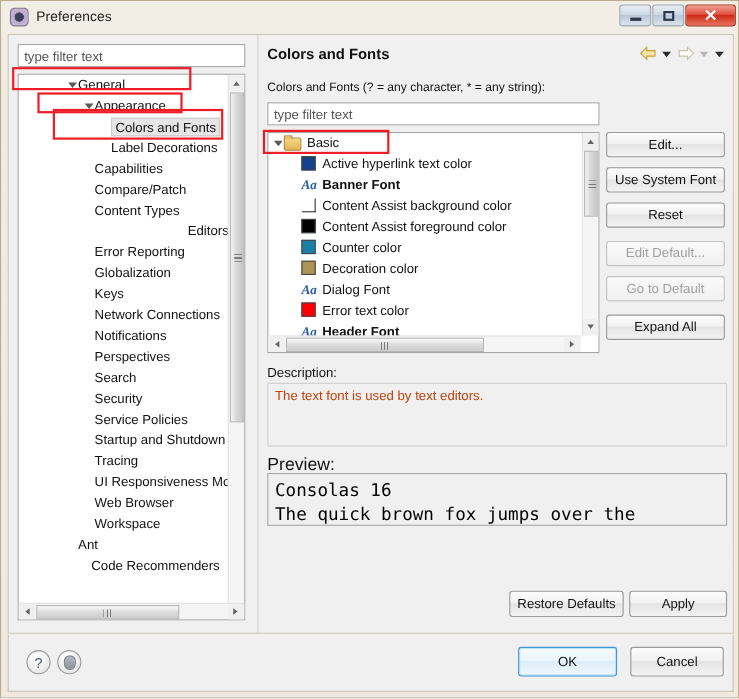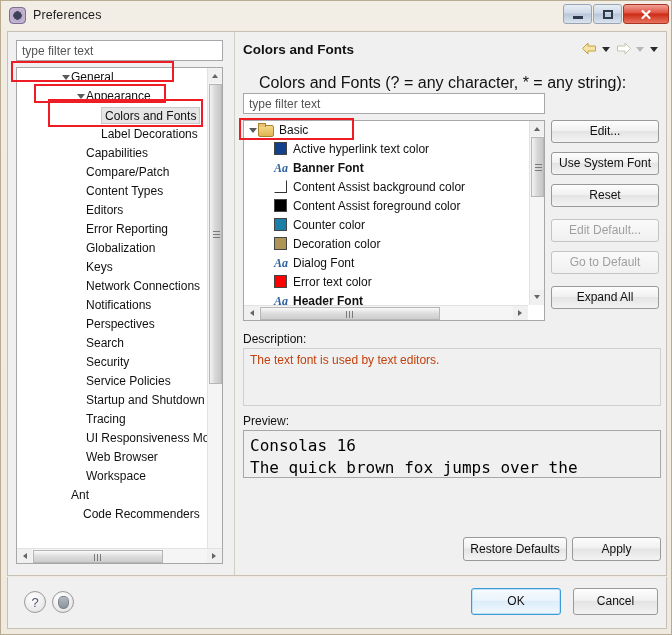--- a/index.html
+++ b/index.html
@@ -221,22 +221,22 @@
     width:11px; height:14px; position:relative;
   }
   .navcaret::after{
     content:""; position:absolute; left:1px; top:5px;
     border-left:4.5px solid transparent; border-right:4.5px solid transparent;
     border-top:5px solid #2b2b2b;
   }
   .navcaret.dim::after{ border-top-color:#b7b7b7; }
 
   #filter-caption {
-    position:absolute; left:24px; top:42px;
-    font-size:16px; color:#111; white-space:nowrap;
+    position:absolute; left:8px; top:42px;
+    font-size:11px; color:#111; white-space:nowrap;
   }
   #filter-right {
     position:absolute; left:8px; top:61px;
     width:302px; height:21px;
     background:#fff; border:1px solid #a7a6aa;
     font-size:12px; color:#555; padding:3px 5px;
   }
 
   
   #cf-tree {
@@ -300,21 +300,21 @@
     background:linear-gradient(to bottom,#fafafa,#f0f0f0); }
   .sbtn.gap { margin-top:12px; }
 
   
   #desc-label { position:absolute; left:8px; top:300px; font-size:12px; color:#111; }
   #desc-box {
     position:absolute; left:8px; top:316px; width:418px; height:58px;
     background:#f0f0f0; border:1px solid #cfcfcf;
     font-size:12px; color:#c2410c; padding:4px 6px;
   }
-  #prev-label { position:absolute; left:8px; top:382px; font-size:12px; color:#111; }
+  #prev-label { position:absolute; left:8px; top:382px; font-size:16px; color:#111; }
   #prev-box {
     position:absolute; left:8px; top:398px; width:418px; height:48px;
     background:#f0f0f0; border:1px solid #a7a6aa;
     font-family:"DejaVu Sans Mono", monospace; font-size:16px; color:#000;
     padding:4px 6px; line-height:22px; overflow:hidden; white-space:nowrap;
   }
 
   
   #rd-btn, #ap-btn {
     position:absolute; top:505px; height:24px;
@@ -392,21 +392,21 @@
 
       <div id="tree-left">
         <div id="tree-left-inner">
             <div class="trow" style="padding-left: 4px;"><span class="arrow-c"></span><span class="lbl">General</span></div>
             <div class="trow" style="padding-left: 19px;"><span class="arrow-c"></span><span class="lbl">Appearance</span></div>
             <div class="trow sel" style="padding-left: 34px;"><span class="spacer"></span><span class="lbl">Colors and Fonts</span></div>
             <div class="trow" style="padding-left: 34px;"><span class="spacer"></span><span class="lbl">Label Decorations</span></div>
             <div class="trow" style="padding-left: 19px;"><span class="spacer"></span><span class="lbl">Capabilities</span></div>
             <div class="trow" style="padding-left: 19px;"><span class="spacer"></span><span class="lbl">Compare/Patch</span></div>
             <div class="trow" style="padding-left: 19px;"><span class="spacer"></span><span class="lbl">Content Types</span></div>
-            <div class="trow" style="padding-left: 19px;"><span class="tri-right"></span><span class="lbl">Editors</span></div>
+            <div class="trow" style="padding-left: 19px; text-align: right;"><span class="tri-right"></span><span class="lbl">Editors</span></div>
             <div class="trow" style="padding-left: 19px;"><span class="spacer"></span><span class="lbl">Error Reporting</span></div>
             <div class="trow" style="padding-left: 19px;"><span class="spacer"></span><span class="lbl">Globalization</span></div>
             <div class="trow" style="padding-left: 19px;"><span class="spacer"></span><span class="lbl">Keys</span></div>
             <div class="trow" style="padding-left: 19px;"><span class="tri-right"></span><span class="lbl">Network Connections</span></div>
             <div class="trow" style="padding-left: 19px;"><span class="spacer"></span><span class="lbl">Notifications</span></div>
             <div class="trow" style="padding-left: 19px;"><span class="spacer"></span><span class="lbl">Perspectives</span></div>
             <div class="trow" style="padding-left: 19px;"><span class="spacer"></span><span class="lbl">Search</span></div>
             <div class="trow" style="padding-left: 19px;"><span class="tri-right"></span><span class="lbl">Security</span></div>
             <div class="trow" style="padding-left: 19px;"><span class="spacer"></span><span class="lbl">Service Policies</span></div>
             <div class="trow" style="padding-left: 19px;"><span class="tri-right"></span><span class="lbl">Startup and Shutdown</span></div>

